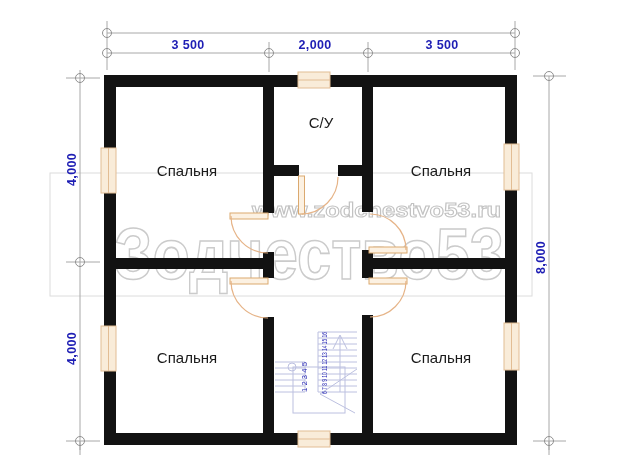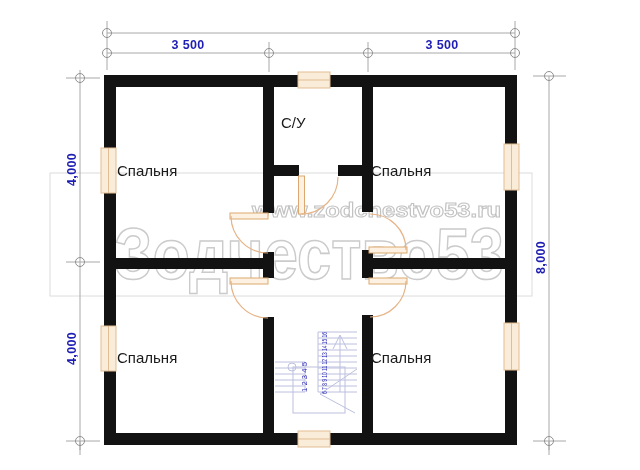--- a/index.html
+++ b/index.html
@@ -1,19 +1,19 @@
 <!DOCTYPE html>
 <html><head>
 <meta charset="utf-8">
 <style>
   html,body{margin:0;padding:0;background:#ffffff;}
   #canvas{position:relative;width:640px;height:470px;background:#ffffff;overflow:hidden;
           font-family:"Liberation Sans",sans-serif;}
   #plan-svg{position:absolute;left:0;top:0;}
-  .lbl{position:absolute;text-align:left;color:#1a1a1a;font-size:15px;line-height:16px;
+  .lbl{position:absolute;text-align:center;color:#1a1a1a;font-size:15px;line-height:16px;
        white-space:nowrap;}
   .dim{position:absolute;text-align:center;color:#1e1eb4;font-weight:bold;font-size:12.5px;
        line-height:13px;white-space:nowrap;letter-spacing:0.3px;}
   .vdim{transform:rotate(-90deg);transform-origin:center center;}
 </style>
 </head>
 <body>
 
 <div id="canvas">
 
@@ -131,20 +131,21 @@
       <path d="M338 177 A37 37 0 0 1 301.5 214"></path>
       <path d="M231 216 A37 37 0 0 0 268 253"></path>
       <path d="M231 281 A37 37 0 0 0 268 318"></path>
       <path d="M370 214 A36 36 0 0 1 406 250"></path>
       <path d="M406 281 A36 36 0 0 1 370 317"></path>
     </g>
   </g>
 </svg>
 
 <div class="dim" style="left:138px;top:39px;width:100px;">3 500</div>
+<div class="dim" style="left:265px;top:39px;width:100px;">2,000</div>
 <div class="dim" style="left:392px;top:39px;width:100px;">3 500</div>
 <div class="dim vdim" style="left:22px;top:163px;width:100px;">4,000</div>
 <div class="dim vdim" style="left:22px;top:342px;width:100px;">4,000</div>
 <div class="dim vdim" style="left:491px;top:251px;width:100px;">8,000</div>
 
 <div class="lbl" style="left:117px;top:163px;width:140px;">Спальня</div>
 <div class="lbl" style="left:371px;top:163px;width:140px;">Спальня</div>
 <div class="lbl" style="left:117px;top:350px;width:140px;">Спальня</div>
 <div class="lbl" style="left:371px;top:350px;width:140px;">Спальня</div>
 <div class="lbl" style="left:281px;top:115px;width:80px;">С/У</div>

